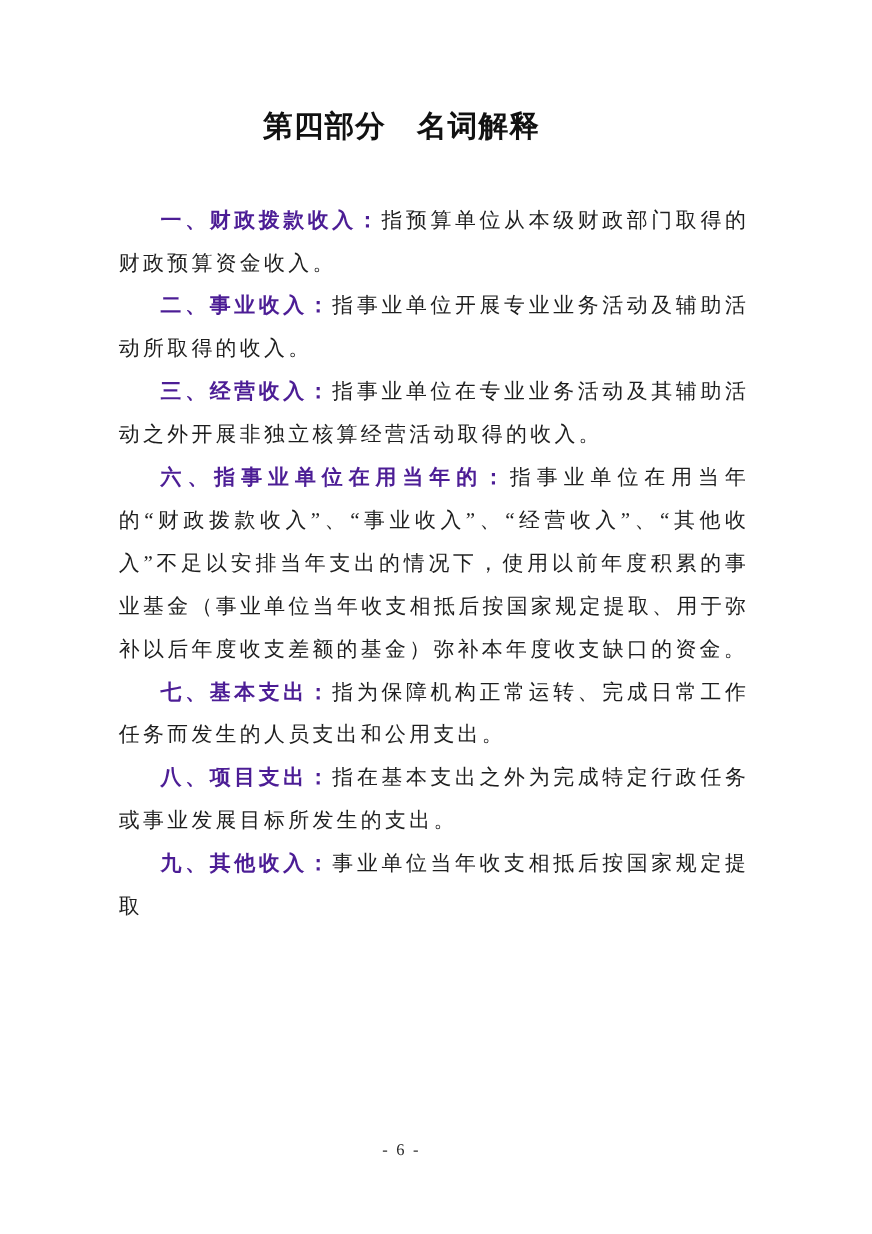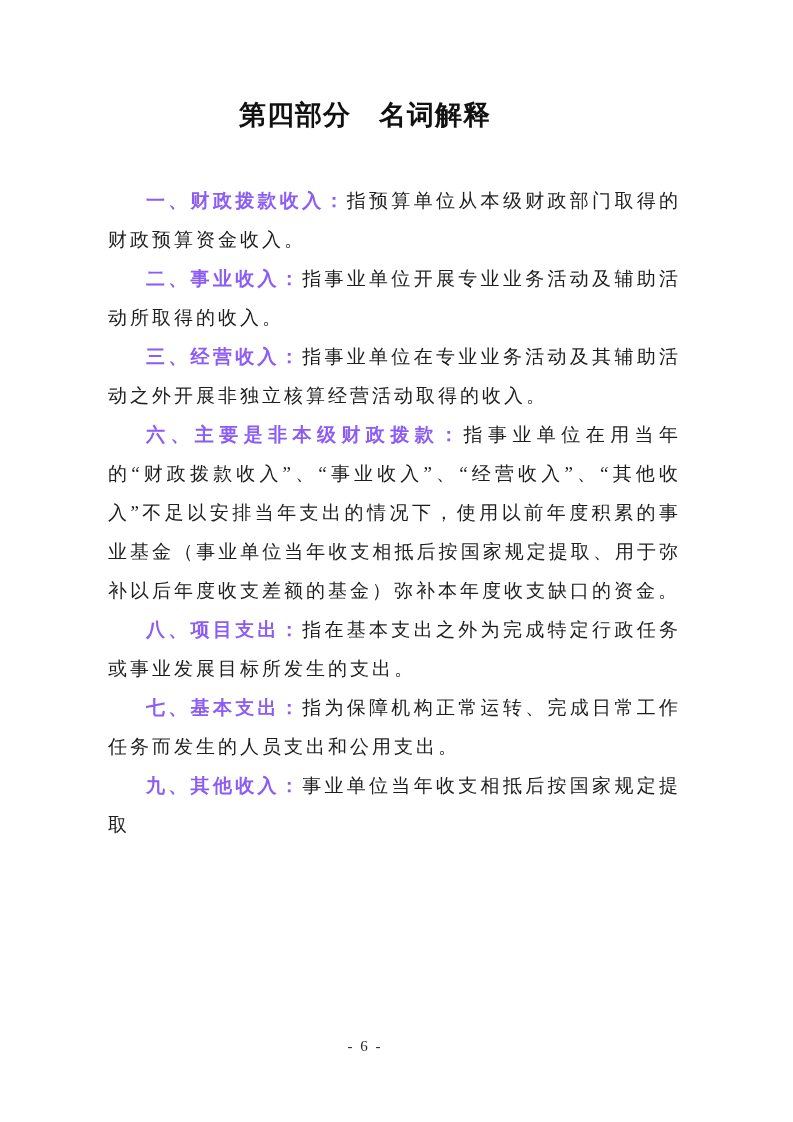--- a/index.html
+++ b/index.html
@@ -41,21 +41,21 @@
     line-height: 39px;
     letter-spacing: 3px;
     text-align: justify;
     text-justify: inter-character;
     text-indent: 38px;
     color: #1e1e1e;
   }
   .term {
     font-weight: bold;
     font-family: "Liberation Sans", "DejaVu Sans", sans-serif;
-    color: #8b5cf6;
+    color: #4c1d95;
   }
   .definition {
     font-family: "Liberation Serif", "DejaVu Serif", serif;
   }
   .page-footer {
     position: absolute;
     top: 1038px;
     left: 0;
     width: 100%;
     text-align: center;
@@ -67,20 +67,20 @@
 </head>
 <body>
 
 <div class="page">
   <h1 class="doc-title">第四部分　名词解释</h1>
 
   <div class="content">
       <p class="para"><span class="term">一、财政拨款收入：</span><span class="definition">指预算单位从本级财政部门取得的财政预算资金收入。</span></p>
       <p class="para"><span class="term">二、事业收入：</span><span class="definition">指事业单位开展专业业务活动及辅助活动所取得的收入。</span></p>
       <p class="para"><span class="term">三、经营收入：</span><span class="definition">指事业单位在专业业务活动及其辅助活动之外开展非独立核算经营活动取得的收入。</span></p>
-      <p class="para"><span class="term">六、主要是非本级财政拨款：</span><span class="definition">指事业单位在用当年的“财政拨款收入”、“事业收入”、“经营收入”、“其他收入”不足以安排当年支出的情况下，使用以前年度积累的事业基金（事业单位当年收支相抵后按国家规定提取、用于弥补以后年度收支差额的基金）弥补本年度收支缺口的资金。</span></p>
+      <p class="para"><span class="term">六、指事业单位在用当年的：</span><span class="definition">指事业单位在用当年的“财政拨款收入”、“事业收入”、“经营收入”、“其他收入”不足以安排当年支出的情况下，使用以前年度积累的事业基金（事业单位当年收支相抵后按国家规定提取、用于弥补以后年度收支差额的基金）弥补本年度收支缺口的资金。</span></p>
+      <p class="para"><span class="term">七、基本支出：</span><span class="definition">指为保障机构正常运转、完成日常工作任务而发生的人员支出和公用支出。</span></p>
       <p class="para"><span class="term">八、项目支出：</span><span class="definition">指在基本支出之外为完成特定行政任务或事业发展目标所发生的支出。</span></p>
-      <p class="para"><span class="term">七、基本支出：</span><span class="definition">指为保障机构正常运转、完成日常工作任务而发生的人员支出和公用支出。</span></p>
       <p class="para"><span class="term">九、其他收入：</span><span class="definition">事业单位当年收支相抵后按国家规定提取</span></p>
     </div>
 
   <div class="page-footer">- 6 -</div>
 </div>
 
 </body></html>

